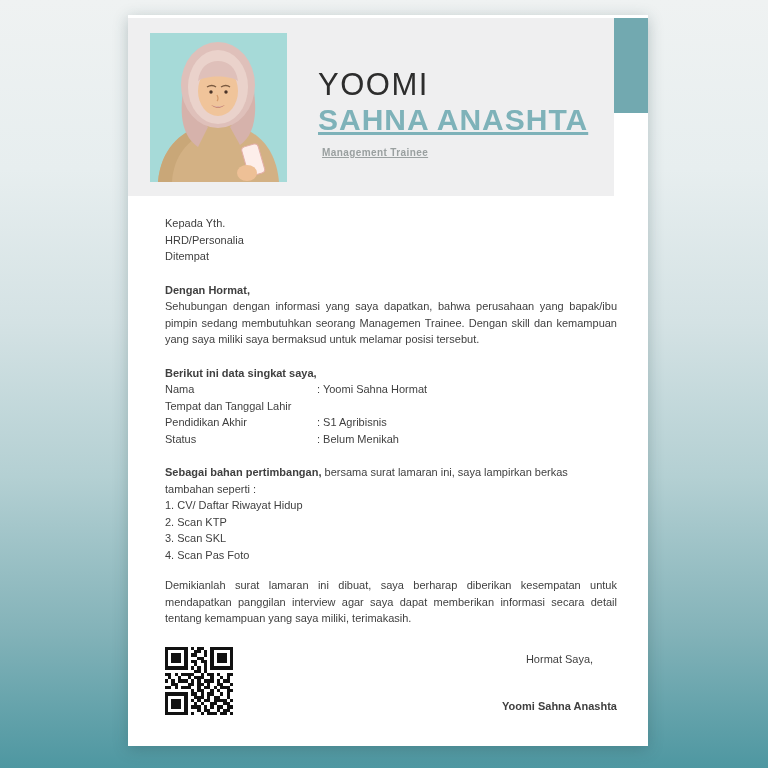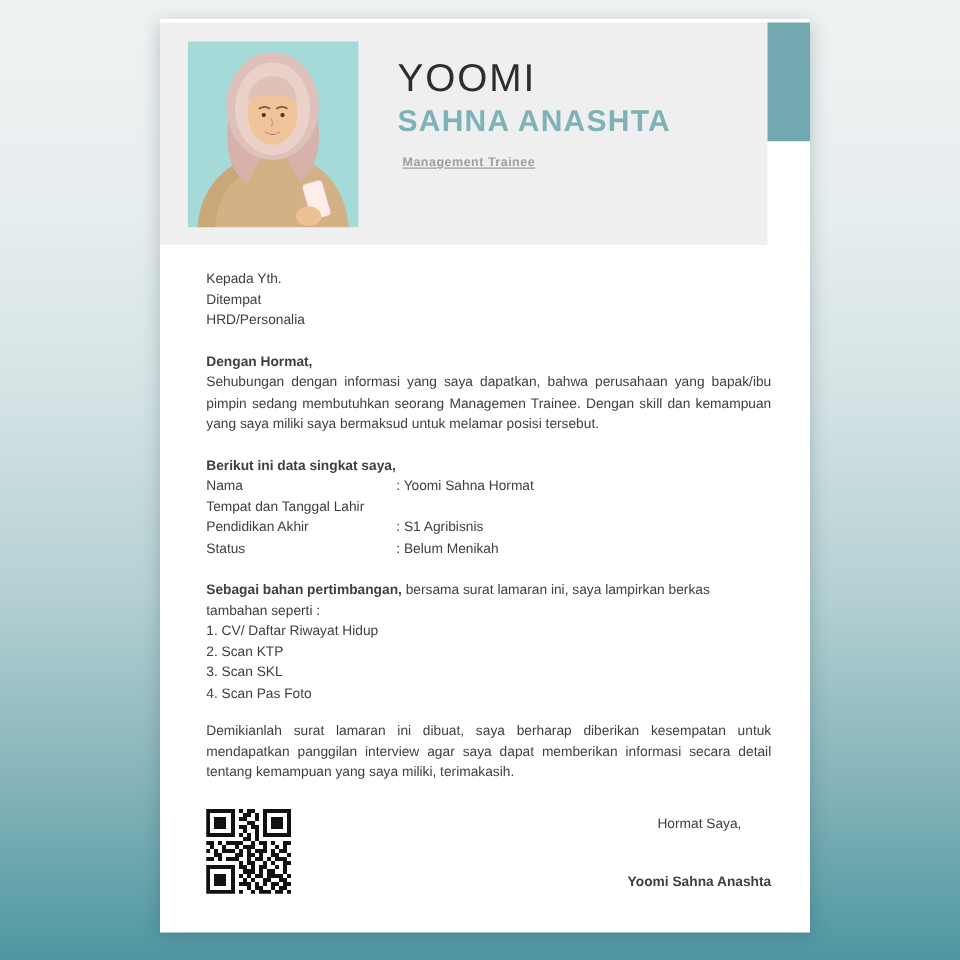--- a/index.html
+++ b/index.html
@@ -9,23 +9,23 @@
     background:linear-gradient(180deg,#eff2f2 0%,#e7eeef 22%,#d4e2e4 42%,#b4d0d3 62%,#84b3b9 82%,#4e97a1 100%);
   }
   .page{
     position:absolute;left:128px;top:15px;width:520px;height:731px;
     background:#ffffff;box-shadow:0 3px 14px rgba(35,70,76,.28);
   }
   .banner{position:absolute;left:0;top:3px;width:486px;height:178px;background:var(--banner,#efeff0);}
   .accent-block{position:absolute;left:486px;top:3px;width:34px;height:95px;background:var(--accent,#72a9b0);}
   .photo{position:absolute;left:22px;top:18px;width:137px;height:149px;overflow:hidden;}
   .photo svg{display:block;}
-  .name-block{position:absolute;left:190px;top:31px;}
+  .name-block{position:absolute;left:190px;top:53px;}
   .first-name{font-size:31px;font-weight:400;color:#2d2d2d;letter-spacing:1.5px;line-height:34px;}
-  .last-name{font-size:24px;font-weight:700;color:var(--name-teal,#7eb2b9);letter-spacing:1px;line-height:30px;margin-top:3px;}
+  .last-name{font-size:30px;font-weight:700;color:var(--name-teal,#7eb2b9);letter-spacing:1px;line-height:30px;margin-top:3px;text-decoration:underline;}
   .job-title{font-size:10px;font-weight:700;color:#9aa0a0;letter-spacing:.4px;margin-top:12px;margin-left:4px;text-decoration:underline;}
   .content{
     position:absolute;left:37px;top:200px;width:452px;
     font-size:11px;line-height:16.5px;color:#3f3f3f;
   }
   .row-between{display:flex;justify-content:space-between;align-items:baseline;}
   .b{font-weight:700;}
   .para{text-align:justify;}
   .mt-line{margin-top:17px;}
   .mt-close{margin-top:14px;}
@@ -80,22 +80,22 @@
   <div class="name-block">
     <div class="first-name">YOOMI</div>
     <div class="last-name">SAHNA ANASHTA</div>
     <div class="job-title">Management Trainee</div>
   </div>
 
   <div class="content">
 
 
     <div>Kepada Yth.</div>
+    <div>HRD/Personalia</div>
     <div>Ditempat</div>
-    <div>HRD/Personalia</div>
 
     <div class="b mt-line">Dengan Hormat,</div>
     <div class="para">Sehubungan dengan informasi yang saya dapatkan, bahwa perusahaan yang bapak/ibu pimpin sedang membutuhkan seorang Managemen Trainee. Dengan skill dan kemampuan yang saya miliki saya bermaksud untuk melamar posisi tersebut.</div>
 
     <div class="b mt-line">Berikut ini data singkat saya,</div>
     <div class="data-row">
       <div class="data-label">Nama</div>
       <div class="data-value">: Yoomi Sahna Hormat</div>
     </div>
     <div class="data-row">

